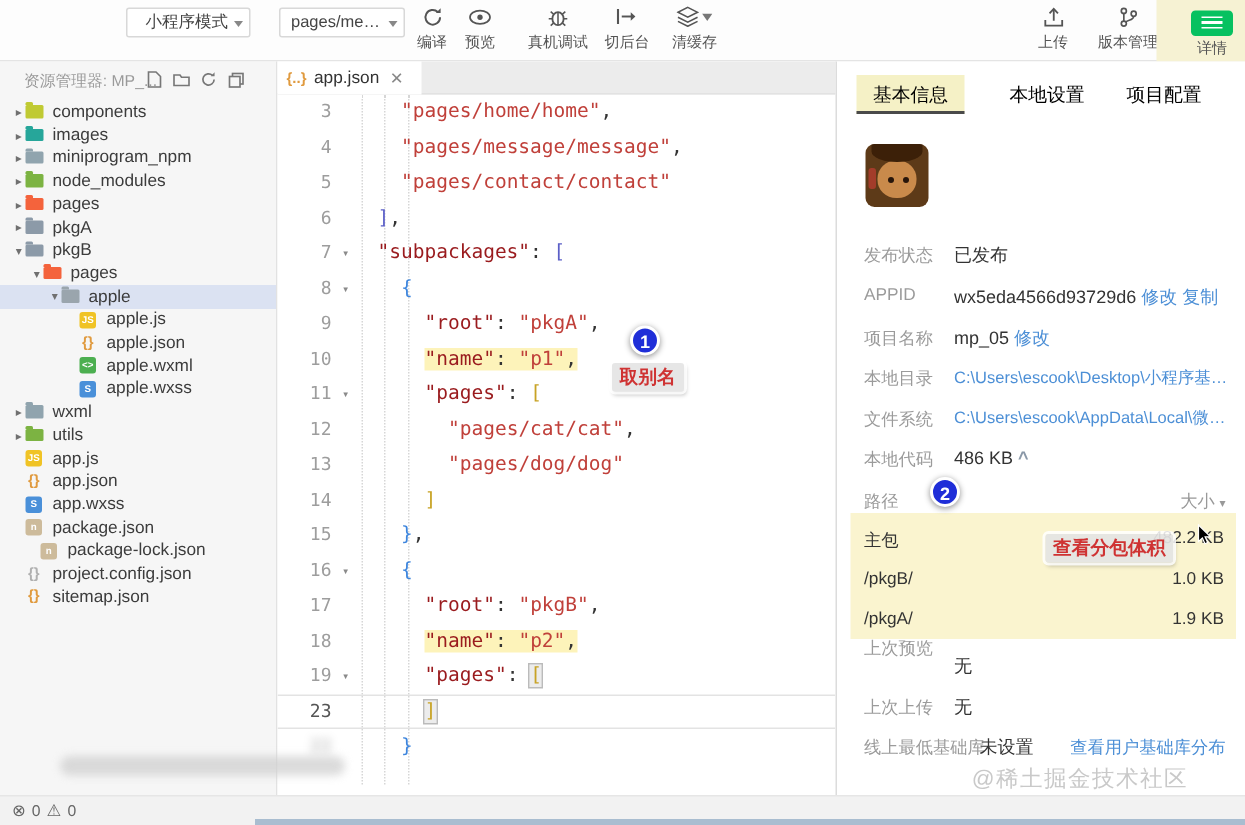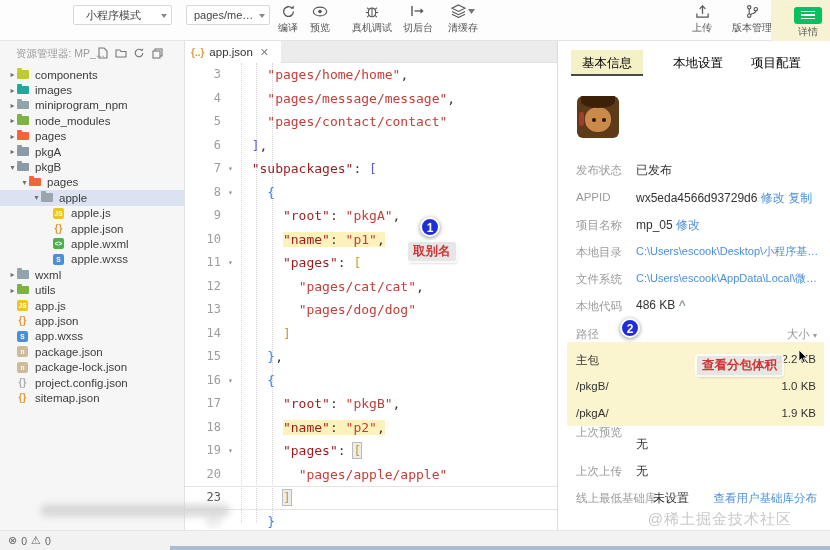--- a/index.html
+++ b/index.html
@@ -85,21 +85,21 @@
   #blur-smudge { position:absolute; left:40px; top:504px; width:190px; height:13px; background:#cfcfcf; border-radius:7px; filter:blur(3px); opacity:.75; z-index:5; }
   #cursor-arrow { position:absolute; left:798px; top:349px; z-index:31; }
   svg.mini { display:block; }
 </style>
 </head>
 <body>
 
 <div id="win">
 
   <div id="toolbar">
-    <div class="tb-select" style="left:73px;width:99px;padding-left:12px;">
+    <div class="tb-select" style="left:84px;width:83px;padding-left:12px;">
       <span>小程序模式</span>
       <span class="caret"></span>
     </div>
     <div class="tb-select" style="left:186px;width:84px;">
       <span>pages/message/me...</span>
       <span class="caret"></span>
     </div>
 
     <div class="tb-btn" style="left:268px;width:40px;">
       <span class="ic">
@@ -339,21 +339,21 @@
           </span>
           <span>app.wxss</span>
         </div>
         <div class="trow" style="padding-left: 8px;">
           <span class="chev"></span>
           <span class="ticon">
             <span class="fico" style="background: rgb(205, 187, 155);">n</span>
           </span>
           <span>package.json</span>
         </div>
-        <div class="trow" style="padding-left: 8px;">
+        <div class="trow" style="padding-left: 18px;">
           <span class="chev"></span>
           <span class="ticon">
             <span class="fico" style="background: rgb(205, 187, 155);">n</span>
           </span>
           <span>package-lock.json</span>
         </div>
         <div class="trow" style="padding-left: 8px;">
           <span class="chev"></span>
           <span class="ticon">
             <span class="fico braces" style="background: rgb(176, 176, 176); color: rgb(176, 176, 176);">{}</span>
@@ -393,21 +393,20 @@
           <div class="cline"><span class="lnum">10</span><span class="fold"></span><span class="ltext"><span class="tk-pun">      </span><span class="hl"><span class="tk-key">"name"</span><span class="tk-pun">: </span><span class="tk-str">"p1"</span><span class="tk-pun">,</span></span></span></div>
           <div class="cline"><span class="lnum">11</span><span class="fold">▾</span><span class="ltext"><span class="tk-pun">      </span><span class="tk-key">"pages"</span><span class="tk-pun">: </span><span class="tk-bg">[</span></span></div>
           <div class="cline"><span class="lnum">12</span><span class="fold"></span><span class="ltext"><span class="tk-pun">        </span><span class="tk-str">"pages/cat/cat"</span><span class="tk-pun">,</span></span></div>
           <div class="cline"><span class="lnum">13</span><span class="fold"></span><span class="ltext"><span class="tk-pun">        </span><span class="tk-str">"pages/dog/dog"</span></span></div>
           <div class="cline"><span class="lnum">14</span><span class="fold"></span><span class="ltext"><span class="tk-pun">      </span><span class="tk-bg">]</span></span></div>
           <div class="cline"><span class="lnum">15</span><span class="fold"></span><span class="ltext"><span class="tk-pun">    </span><span class="tk-bb">}</span><span class="tk-pun">,</span></span></div>
           <div class="cline"><span class="lnum">16</span><span class="fold">▾</span><span class="ltext"><span class="tk-pun">    </span><span class="tk-bb">{</span></span></div>
           <div class="cline"><span class="lnum">17</span><span class="fold"></span><span class="ltext"><span class="tk-pun">      </span><span class="tk-key">"root"</span><span class="tk-pun">: </span><span class="tk-str">"pkgB"</span><span class="tk-pun">,</span></span></div>
           <div class="cline"><span class="lnum">18</span><span class="fold"></span><span class="ltext"><span class="tk-pun">      </span><span class="hl"><span class="tk-key">"name"</span><span class="tk-pun">: </span><span class="tk-str">"p2"</span><span class="tk-pun">,</span></span></span></div>
           <div class="cline"><span class="lnum">19</span><span class="fold">▾</span><span class="ltext"><span class="tk-pun">      </span><span class="tk-key">"pages"</span><span class="tk-pun">: </span><span class="tk-bg tk-box">[</span></span></div>
-          <div class="cline"><span class="lnum">20</span><span class="fold"></span><span class="ltext"><span class="tk-pun">        </span><span class="tk-str">"pages/apple/apple"</span></span></div>
           <div class="cline cur"><span class="lnum">23</span><span class="fold"></span><span class="ltext"><span class="tk-pun">      </span><span class="tk-bg tk-box">]</span></span></div>
           <div class="cline"><span class="lnum blur">22</span><span class="fold"></span><span class="ltext"><span class="tk-pun">    </span><span class="tk-bb">}</span></span></div>
         </div>
     </div>
   </div>
 
   <div id="panel">
     <div class="ptab active" style="left:13px;width:72px;">基本信息</div>
     <div class="ptab" style="left:104px;width:72px;">本地设置</div>
     <div class="ptab" style="left:182px;width:72px;">项目配置</div>

